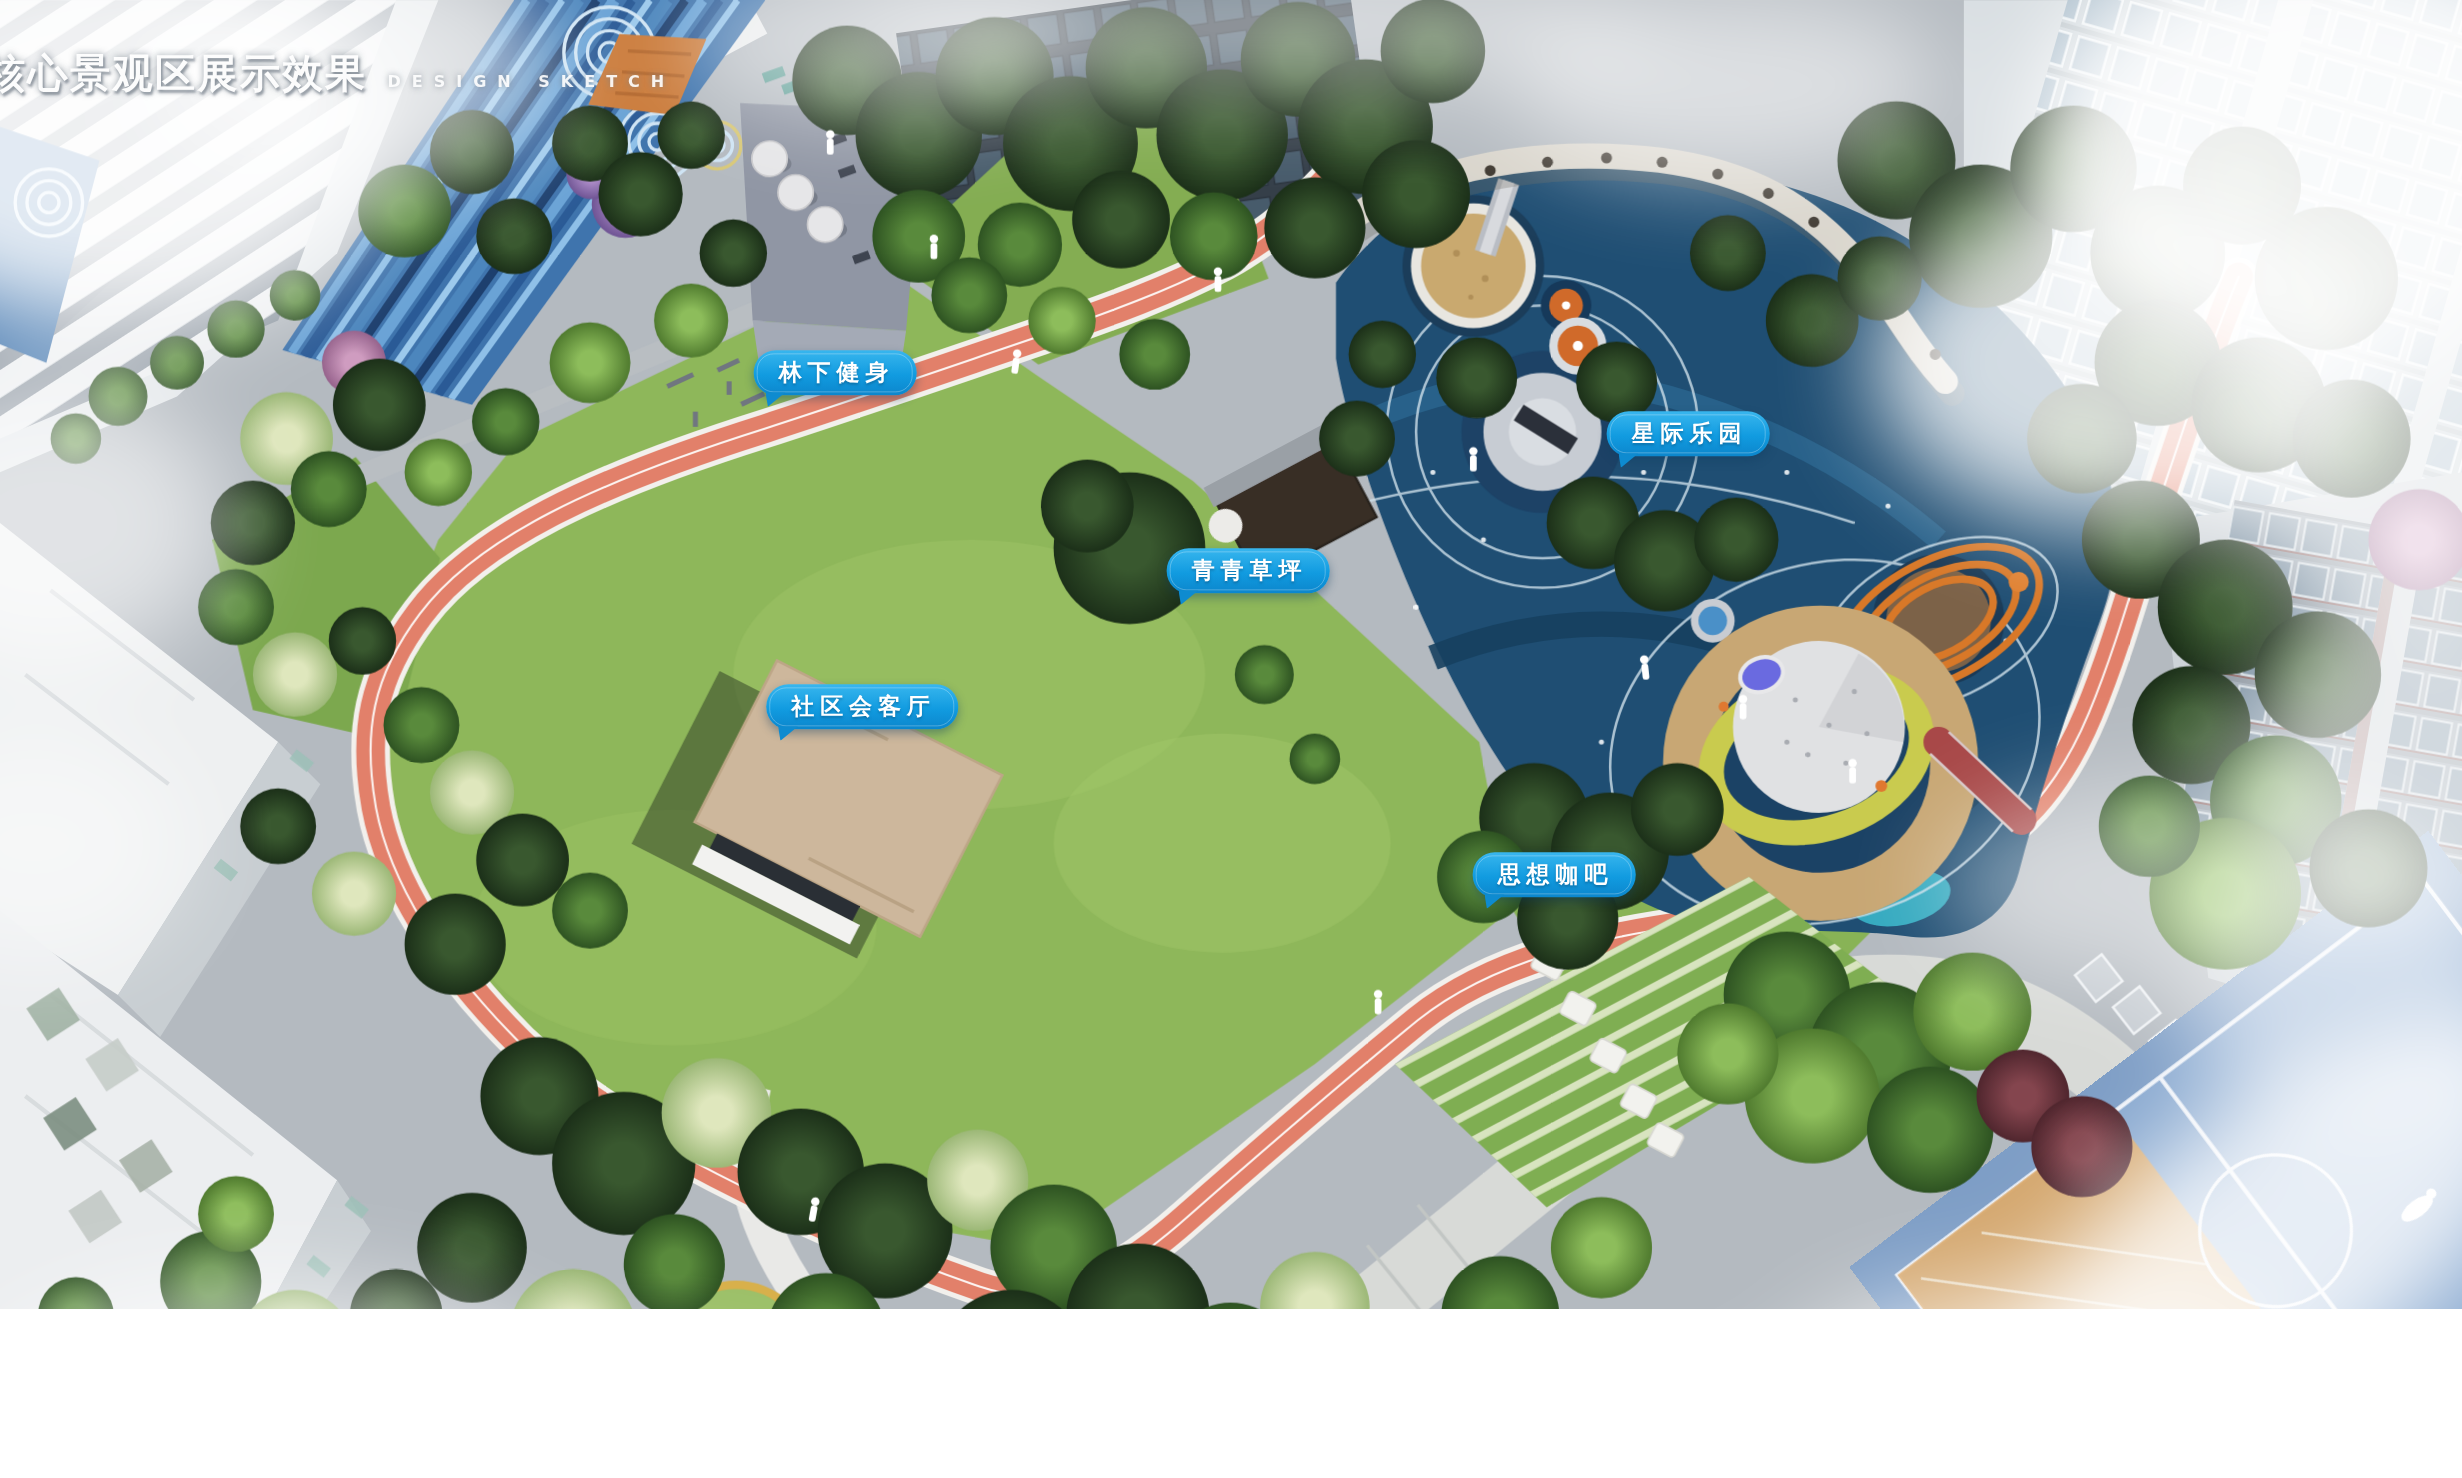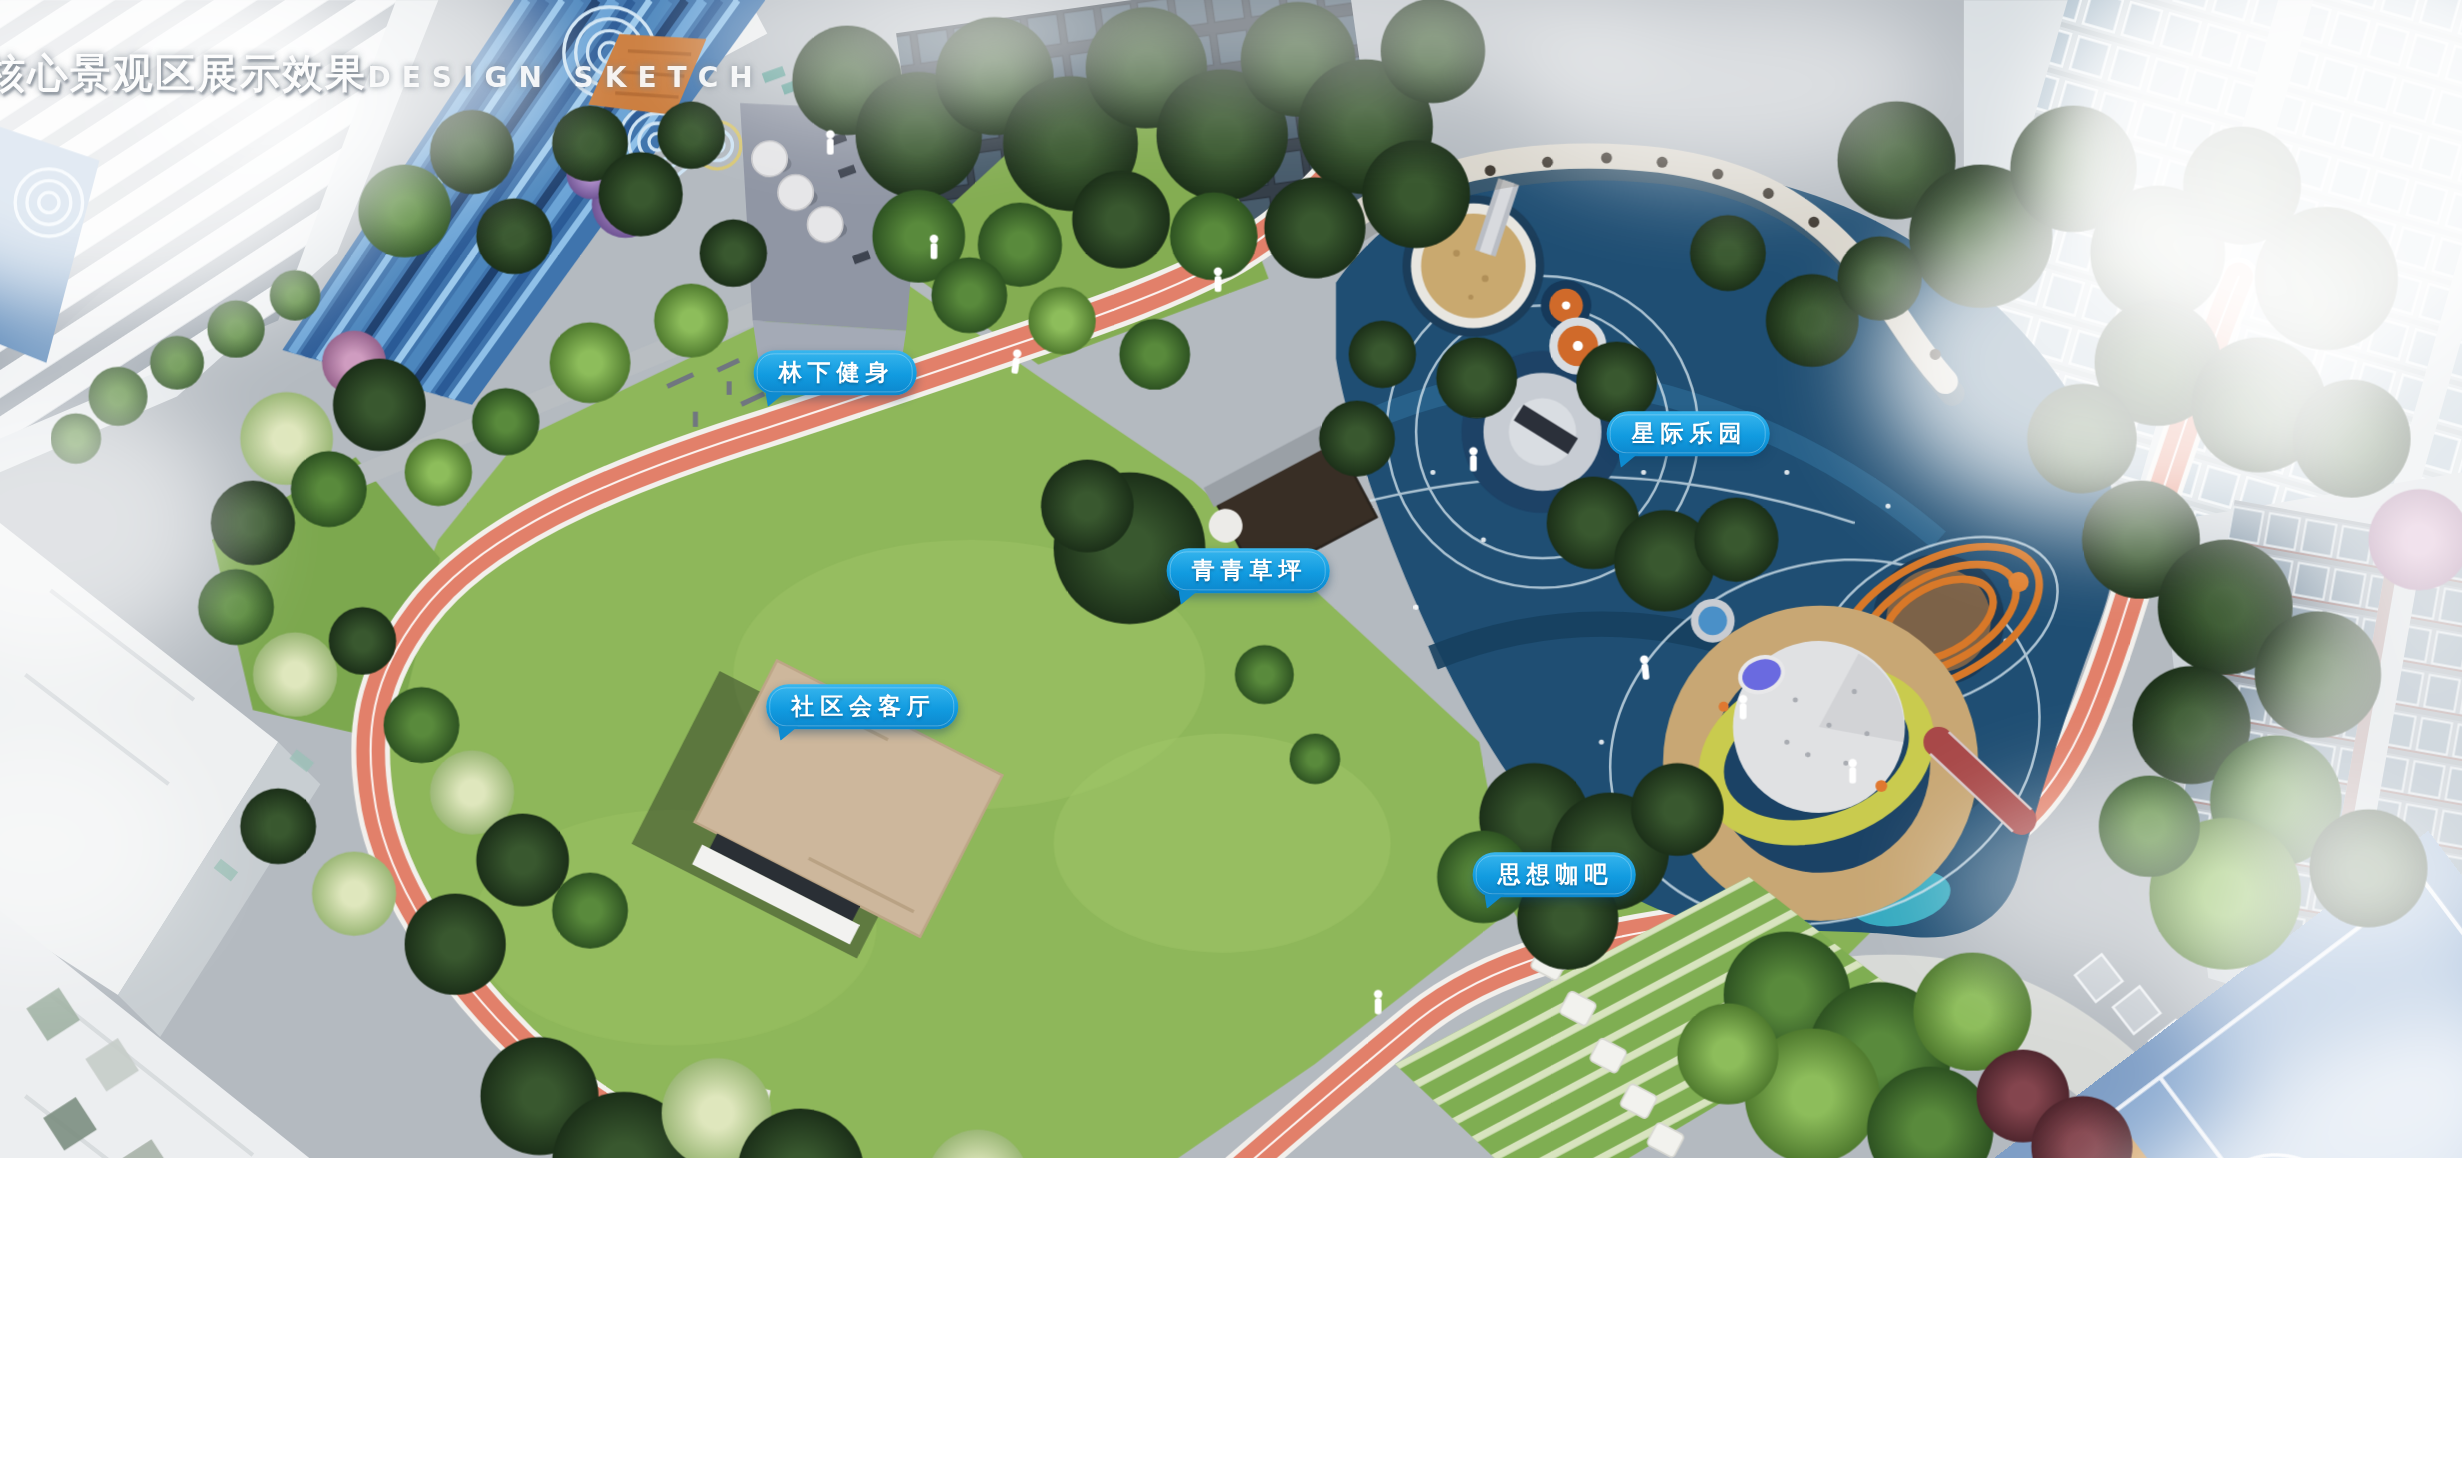--- a/index.html
+++ b/index.html
@@ -1,33 +1,33 @@
 <!DOCTYPE html>
 <html style="font-size:13.5px"><head>
 <meta charset="utf-8">
 <style>
   html,body{margin:0;padding:0;}
-  .stage{position:relative;width:2462px;height:1158px;overflow:hidden;background:#b7bdc2;
+  .stage{position:relative;width:2462px;height:1309px;overflow:hidden;background:#b7bdc2;
          font-family:"DejaVu Sans","Liberation Sans",sans-serif;}
   .scene{position:absolute;left:0;top:0;}
   
   .tag{position:absolute;transform:translate(-50%,-50%);
        background:linear-gradient(180deg,#38b6ee 0%,#119be0 55%,#0c86cc 100%);
        color:#fff;font-size:23px;font-weight:bold;letter-spacing:5.9px;
        padding:6.7px 22px 7.6px 25px;border-radius:22px;white-space:nowrap;
        box-shadow:0 4.2px 10px rgba(15,60,95,.4);text-shadow:0 1.7px 2.5px rgba(10,70,110,.45);}
   .tag::before{content:"";position:absolute;inset:3.4px;border:1.7px solid rgba(255,255,255,.28);
        border-radius:17px;pointer-events:none;}
   .tag::after{content:"";position:absolute;left:11.8px;bottom:-11px;width:20px;height:14.3px;
        background:#0e8bd0;clip-path:polygon(0 0,100% 0,12% 100%);}
   
   .title{position:absolute;left:-15px;top:46px;display:flex;align-items:baseline;}
   .t-cn{font-size:40px;font-weight:bold;letter-spacing:2.5px;color:rgba(255,255,255,.97);
         text-shadow:0 0 7.6px rgba(125,135,145,.85),1.7px 2.5px 2.5px rgba(95,105,118,.6);}
-  .t-en{font-size:28px;font-weight:bold;letter-spacing:11px;
+  .t-en{font-size:16px;font-weight:bold;letter-spacing:11px;margin-left:20px;
         color:rgba(255,255,255,.9);text-shadow:0 0 5.9px rgba(125,135,145,.8);}
 </style>
 </head>
 <body>
 
 <div class="stage">
 
 <svg class="scene" width="2462" height="1479" viewBox="0 0 2921 1754">
   <defs>
     <radialGradient id="tDark">

